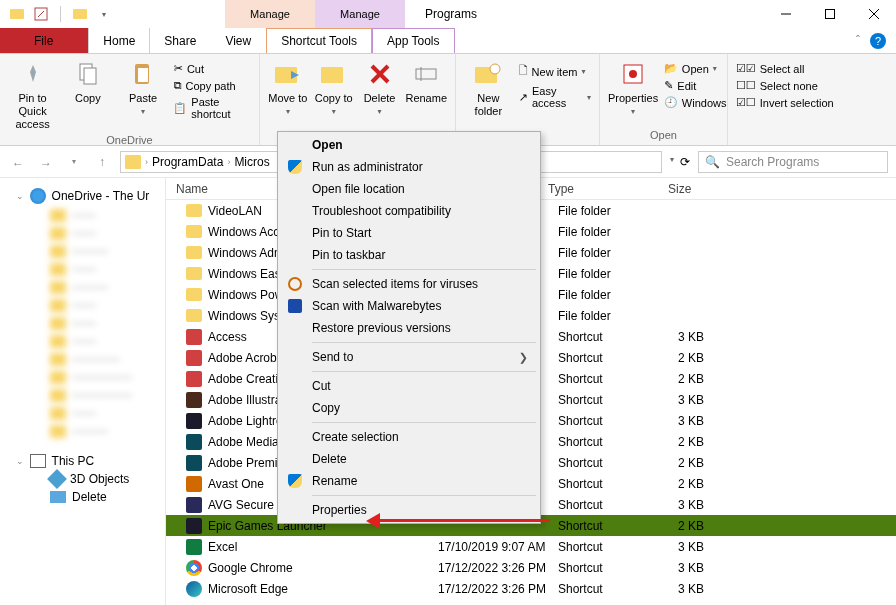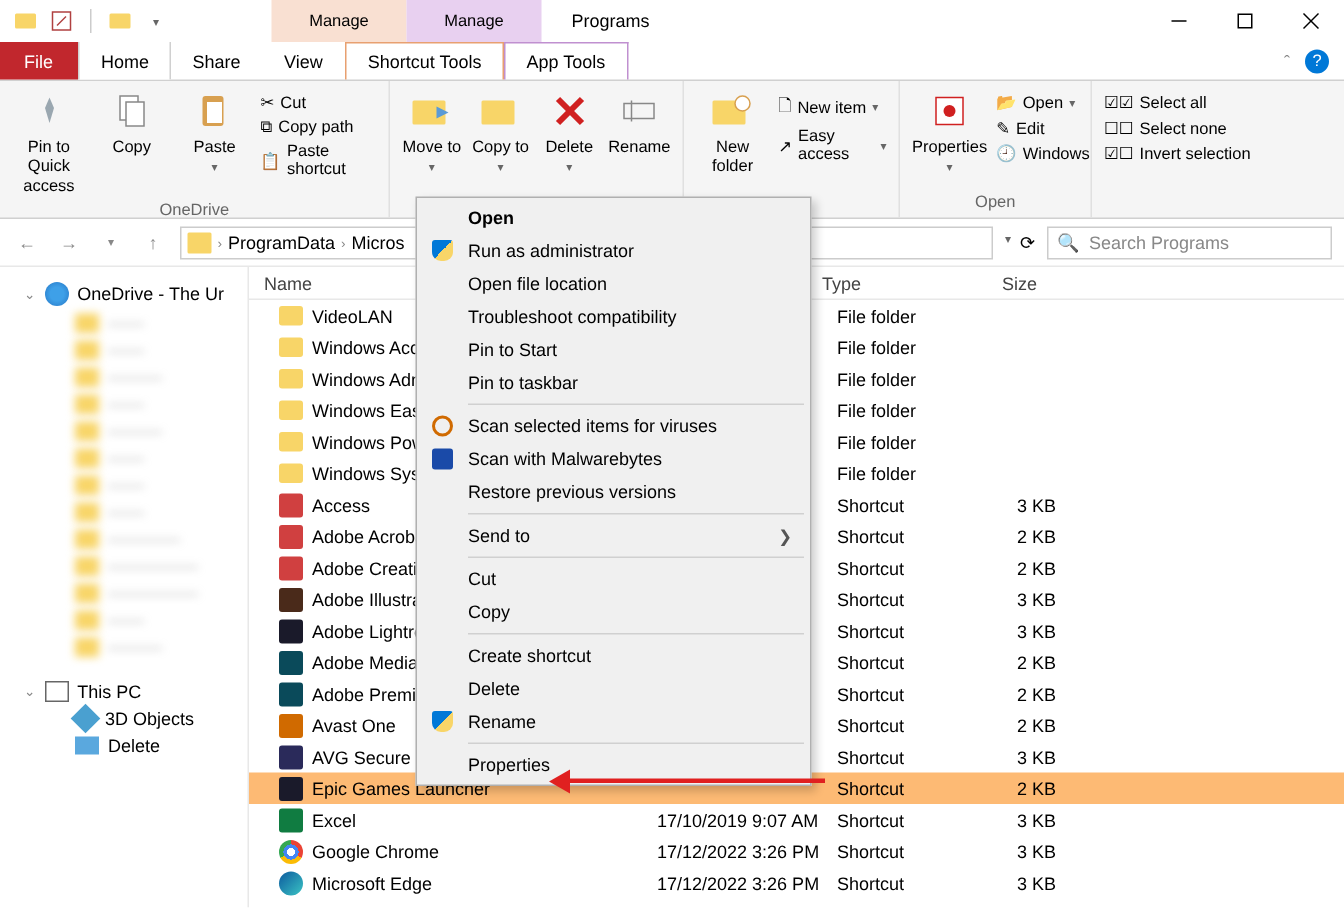--- a/index.html
+++ b/index.html
@@ -2,31 +2,31 @@
 <html><head>
 <meta charset="utf-8">
 <style>
 * { margin: 0; padding: 0; box-sizing: border-box; font-family: "Segoe UI", Tahoma, sans-serif; }
 body { width: 896px; height: 605px; background: #fff; overflow: hidden; font-size: 12px; color: #000; }
 
 .titlebar { height: 28px; display: flex; align-items: center; }
 .titlebar-left { display: flex; align-items: center; gap: 6px; padding-left: 8px; }
 .qat-btn { width: 18px; height: 18px; display: flex; align-items: center; justify-content: center; }
 .qat-divider { width: 1px; height: 16px; background: #ccc; margin: 0 4px; }
-.tab-context { display: flex; margin-left: 56px; padding-left: 12px; }
+.tab-context { display: flex; margin-left: 100px; padding-left: 12px; }
 .ctx-tab { width: 90px; height: 28px; display: flex; flex-direction: column; align-items: center; justify-content: center; font-size: 11px; }
 .ctx-manage1 { background: #f9e0d2; }
 .ctx-manage2 { background: #e8d0f0; }
 .titlebar-title { margin-left: 20px; font-size: 12px; }
 .win-controls { margin-left: auto; display: flex; }
 .win-btn { width: 44px; height: 28px; display: flex; align-items: center; justify-content: center; }
 
 .tabbar { height: 26px; display: flex; border-bottom: 1px solid #d0d0d0; }
 .rtab { padding: 0 14px; display: flex; align-items: center; font-size: 12px; border-right: 1px solid transparent; }
-.rtab-file { background: #c1272d; color: #ffffff; padding: 0 16px; }
+.rtab-file { background: #c1272d; color: #000000; padding: 0 34px; }
 .rtab-active { background: #fff; border-left: 1px solid #d0d0d0; border-right: 1px solid #d0d0d0; }
 .rtab-tool1 { border: 1px solid #e8a070; border-bottom: none; }
 .rtab-tool2 { border: 1px solid #c090d0; border-bottom: none; }
 .tabbar-right { margin-left: auto; display: flex; align-items: center; padding-right: 10px; gap: 10px; }
 .help-icon { width: 16px; height: 16px; border-radius: 50%; background: #0078d7; color: #fff; display: flex; align-items: center; justify-content: center; font-size: 11px; }
 
 .ribbon { height: 92px; background: #f5f5f5; border-bottom: 1px solid #d0d0d0; display: flex; }
 .rgroup { border-right: 1px solid #e0e0e0; padding: 4px 8px; display: flex; flex-direction: column; }
 .rgroup-body { flex: 1; display: flex; align-items: flex-start; gap: 6px; }
 .rgroup-label { font-size: 11px; color: #666; text-align: center; padding-top: 2px; }
@@ -57,21 +57,21 @@
 .nav-desk-ico { width: 16px; height: 12px; background: #5aa8de; flex-shrink: 0; }
 
 .list-pane { flex: 1; position: relative; }
 .list-header { height: 22px; display: flex; align-items: center; border-bottom: 1px solid #e8e8e8; font-size: 12px; color: #444; }
 .col-name { width: 262px; padding-left: 10px; }
 .col-date { width: 120px; }
 .col-type { width: 120px; }
 .col-size { width: 80px; }
 .list-body { overflow: hidden; }
 .row { height: 21px; display: flex; align-items: center; font-size: 12px; padding-left: 10px; }
-.row.selected { background: #fdba74; }
+.row.selected { background: #4d7c0f; }
 .file-ico { width: 16px; height: 16px; margin-right: 6px; flex-shrink: 0; display: flex; align-items: center; justify-content: center; border-radius: 2px; }
 .ico-folder { background: #f8d568; height: 13px; }
 .ico-app { background: #d04040; }
 .ico-app2 { background: #4a2a1a; }
 .ico-app3 { background: #1a1a2a; }
 .ico-app4 { background: #0a4a5a; }
 .ico-app5 { background: #d06a00; }
 .ico-app6 { background: #2a2a5a; }
 .ico-excel { background: #107c41; }
 .ico-chrome { background: radial-gradient(circle, #fff 25%, #4285f4 25% 45%, transparent 45%), conic-gradient(#ea4335 0 120deg, #fbbc05 120deg 240deg, #34a853 240deg); border-radius: 50%; }
@@ -639,21 +639,21 @@
   <div class="ctx-item">Restore previous versions</div>
   <div class="ctx-sep"></div>
   <div class="ctx-item">
       <span>Send to</span>
       <span class="ctx-arrow">❯</span>
     </div>
   <div class="ctx-sep"></div>
   <div class="ctx-item">Cut</div>
   <div class="ctx-item">Copy</div>
   <div class="ctx-sep"></div>
-  <div class="ctx-item">Create shortcut</div>
+  <div class="ctx-item">Create selection</div>
   <div class="ctx-item">Delete</div>
   <div class="ctx-item">
       <span class="ctx-ico">
         <span class="shield"></span>
       </span>
       <span>Rename</span>
     </div>
   <div class="ctx-sep"></div>
   <div class="ctx-item">Properties</div>
 </div>

